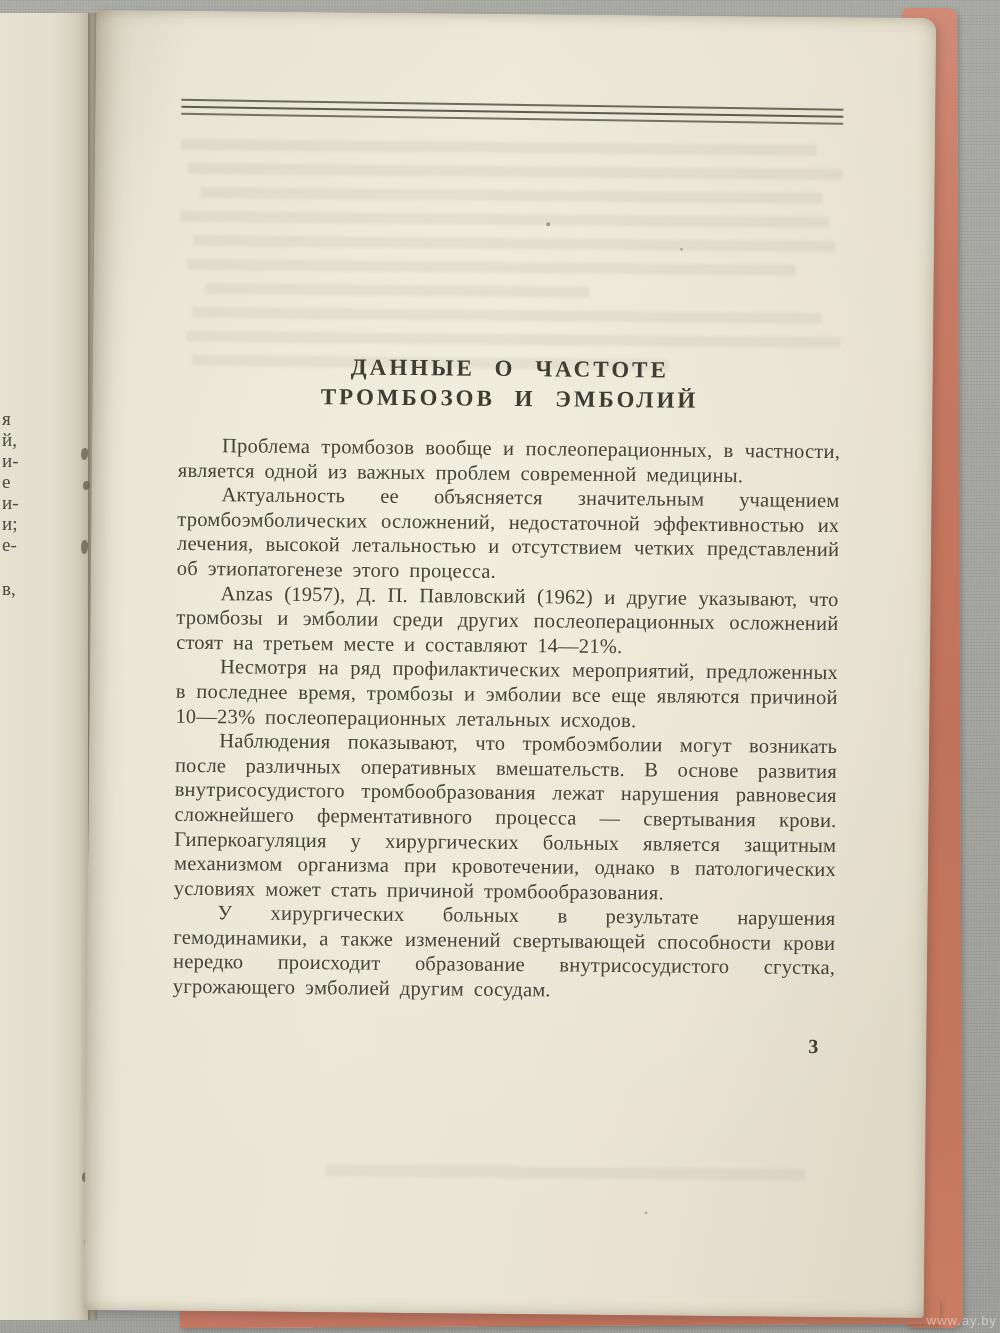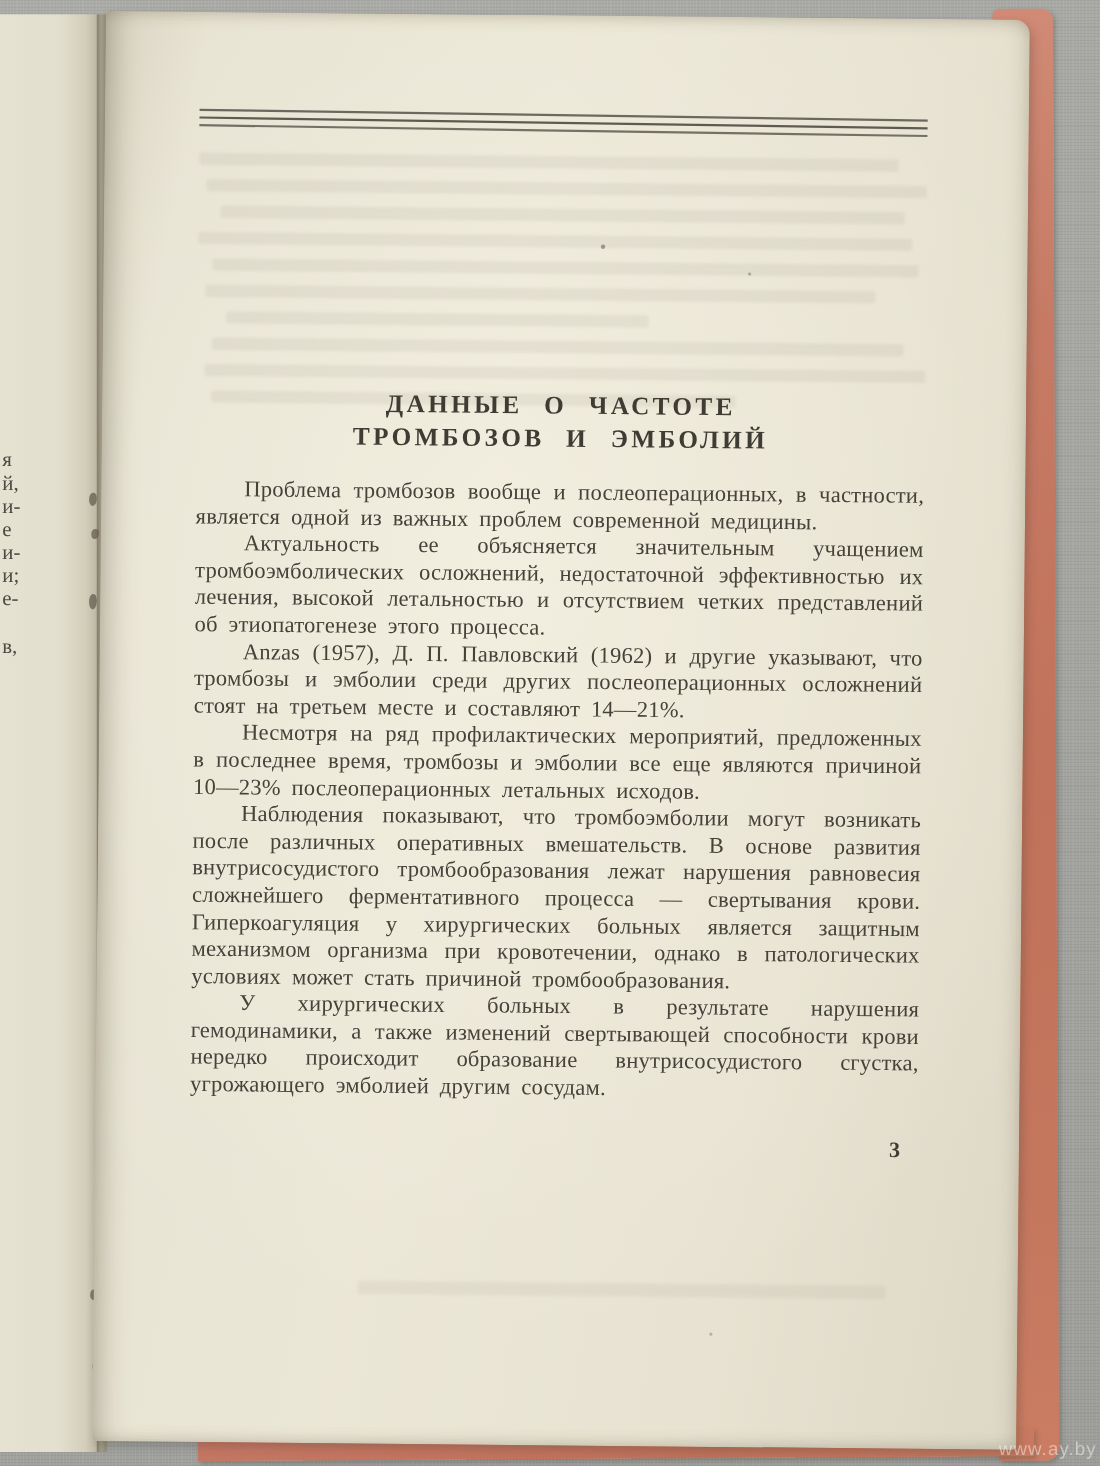--- a/index.html
+++ b/index.html
@@ -125,21 +125,21 @@
   
   .speck{position:absolute;background:#5d5a50;border-radius:50%;opacity:.55;}
   .speck.k1{left:452px;top:208px;width:4px;height:4px;}
   .speck.k2{left:586px;top:232px;width:3px;height:3px;opacity:.4;}
   .speck.k3{left:560px;top:1196px;width:3px;height:3px;opacity:.35;}
 
   
   .watermark{
     position:absolute;right:3px;bottom:5px;
     font-family:"Liberation Sans","DejaVu Sans",sans-serif;
-    font-size:17px;color:rgba(255,255,255,.45);letter-spacing:1px;
+    font-size:13px;color:rgba(255,255,255,.45);letter-spacing:1px;
   }
 </style>
 </head>
 <body>
 
 <div class="scene">
 
   <div class="fabric"></div>
 
   <div class="cover-right"></div>

